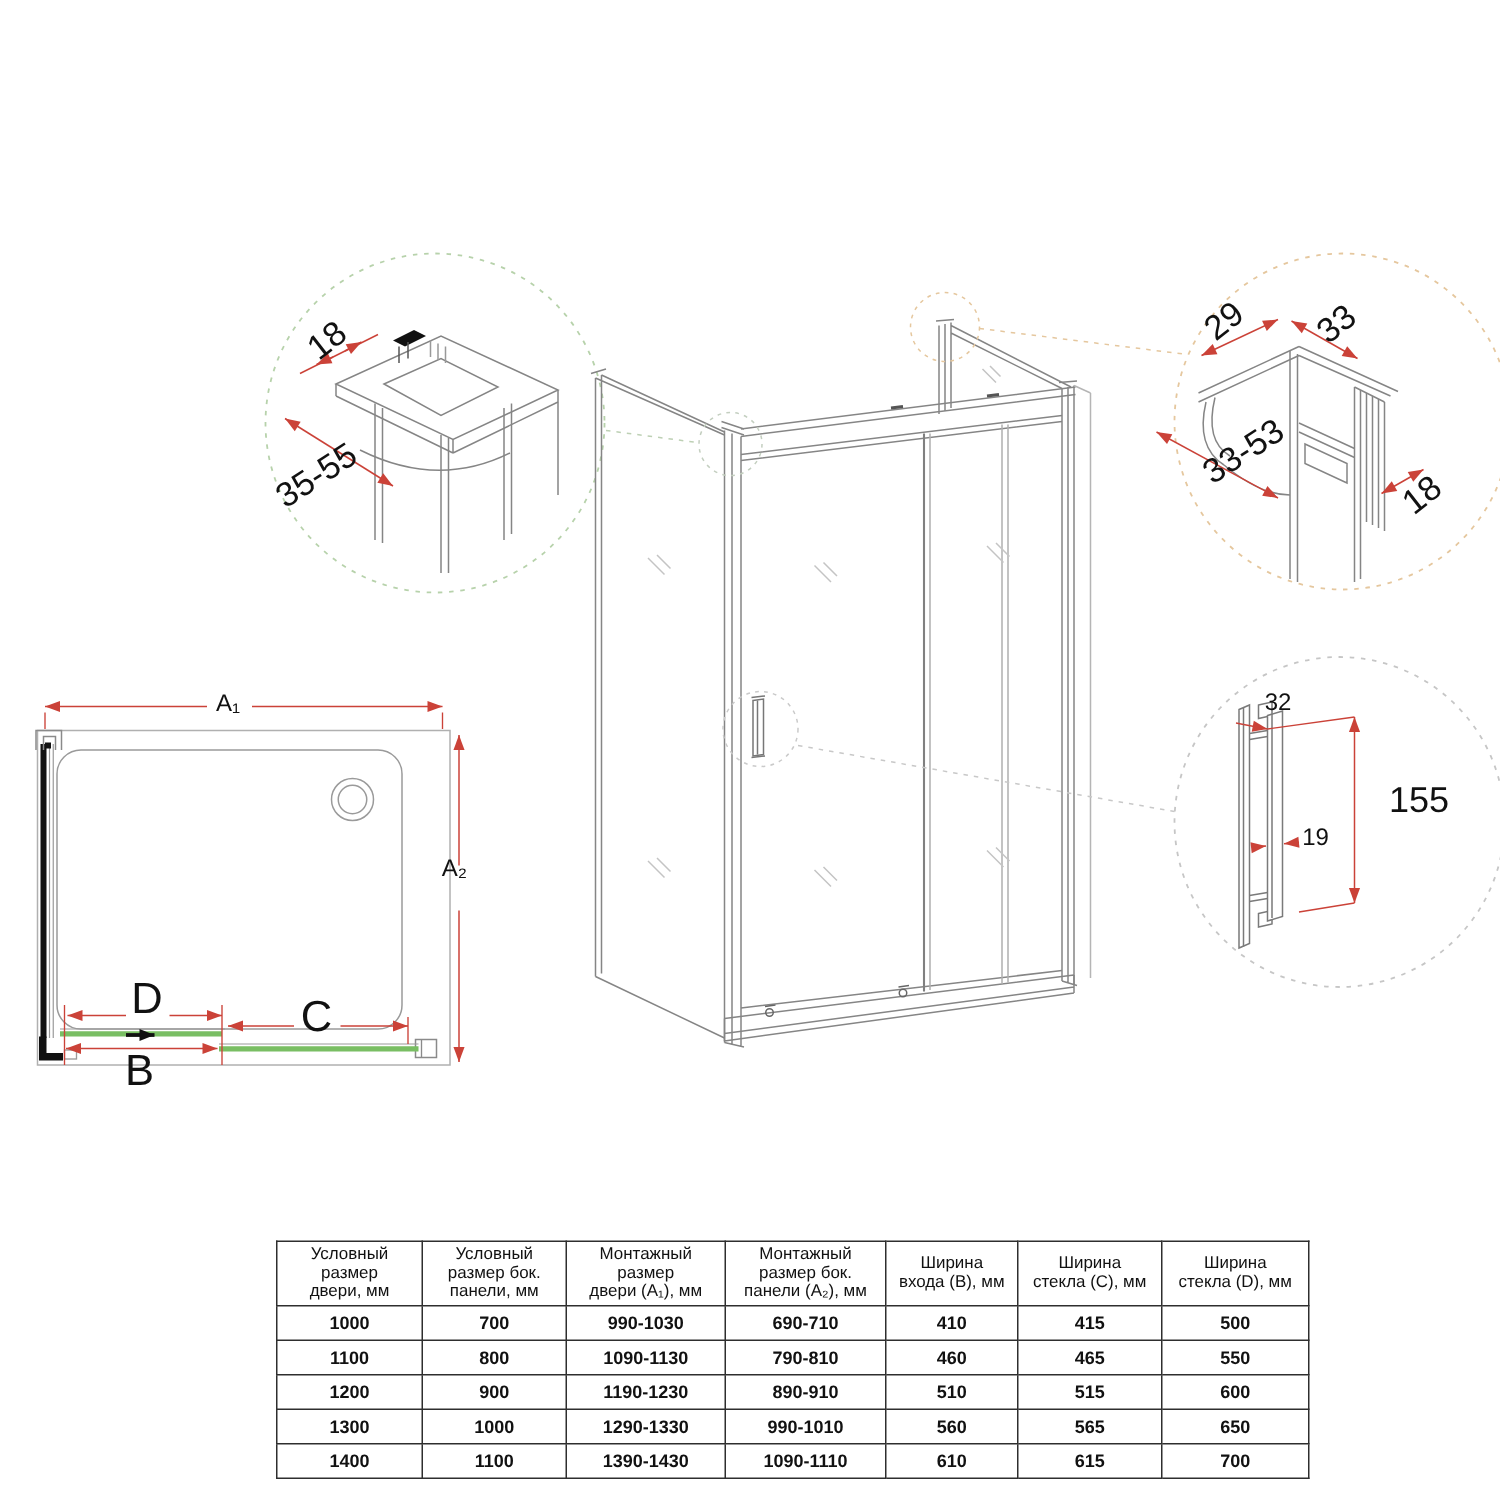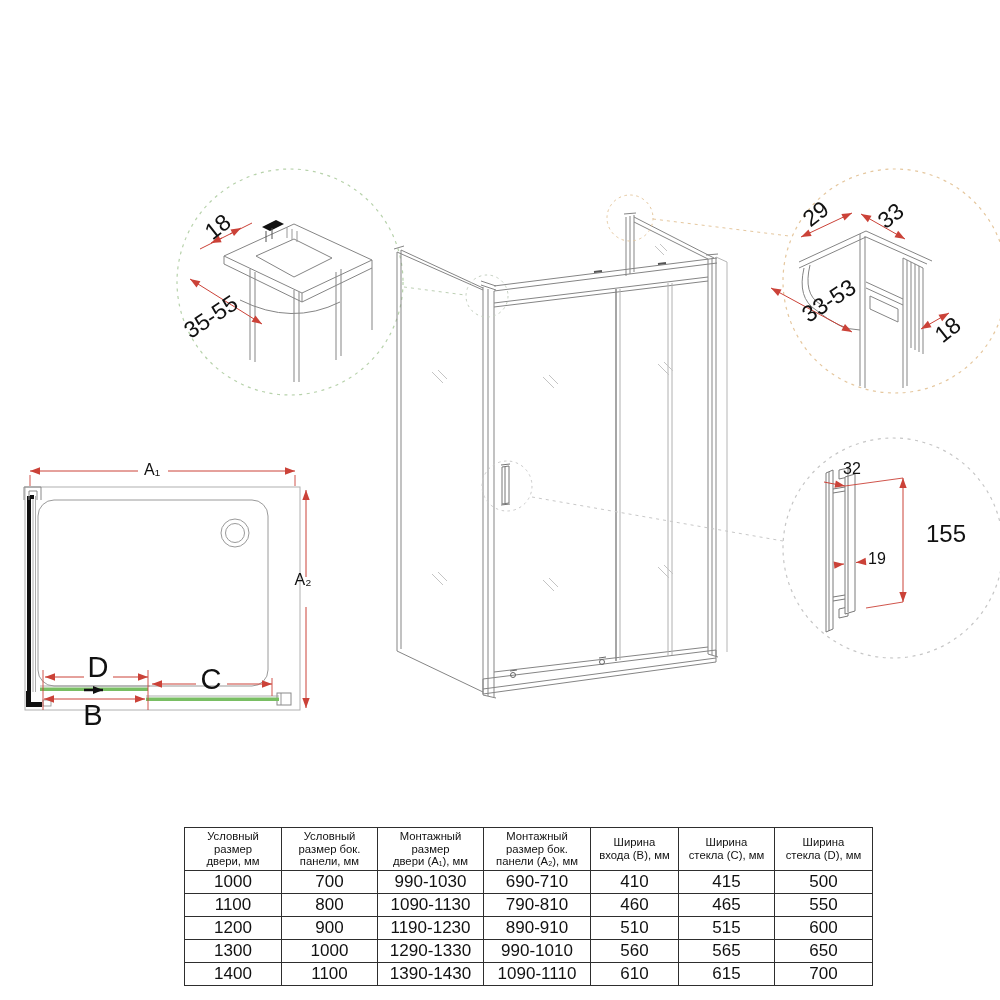--- a/index.html
+++ b/index.html
@@ -15,21 +15,21 @@
   .r33{transform:translate(-50%,-50%) rotate(-33deg);}
   .ctr{transform:translate(-50%,-50%);}
   .f23{font-size:23px;}
   .f22{font-size:16px;}
   .f24{font-size:24px;}
   .f29{font-size:29px;}
   table.spec{position:absolute;left:184px;top:799px;width:688px;border-collapse:collapse;
              table-layout:fixed;margin-top:28px;}
   .spec th{font-size:11.3px;font-weight:400;line-height:1.13;white-space:pre-line;
            text-align:center;vertical-align:middle;height:42px;}
-  .spec td{height:22px;text-align:center;font-size:17px;font-weight:400;border-radius:10px;}
+  .spec td{height:22px;text-align:center;font-size:12px;font-weight:700;border-radius:10px;}
   .spec th,.spec td{border:1px solid #2e2e2e;padding:0;}
 </style>
 </head>
 <body>
 
 <div class="stage">
 
 
   <svg class="art" width="1000" height="1000" viewBox="0 0 1000 1000">
     <defs>

